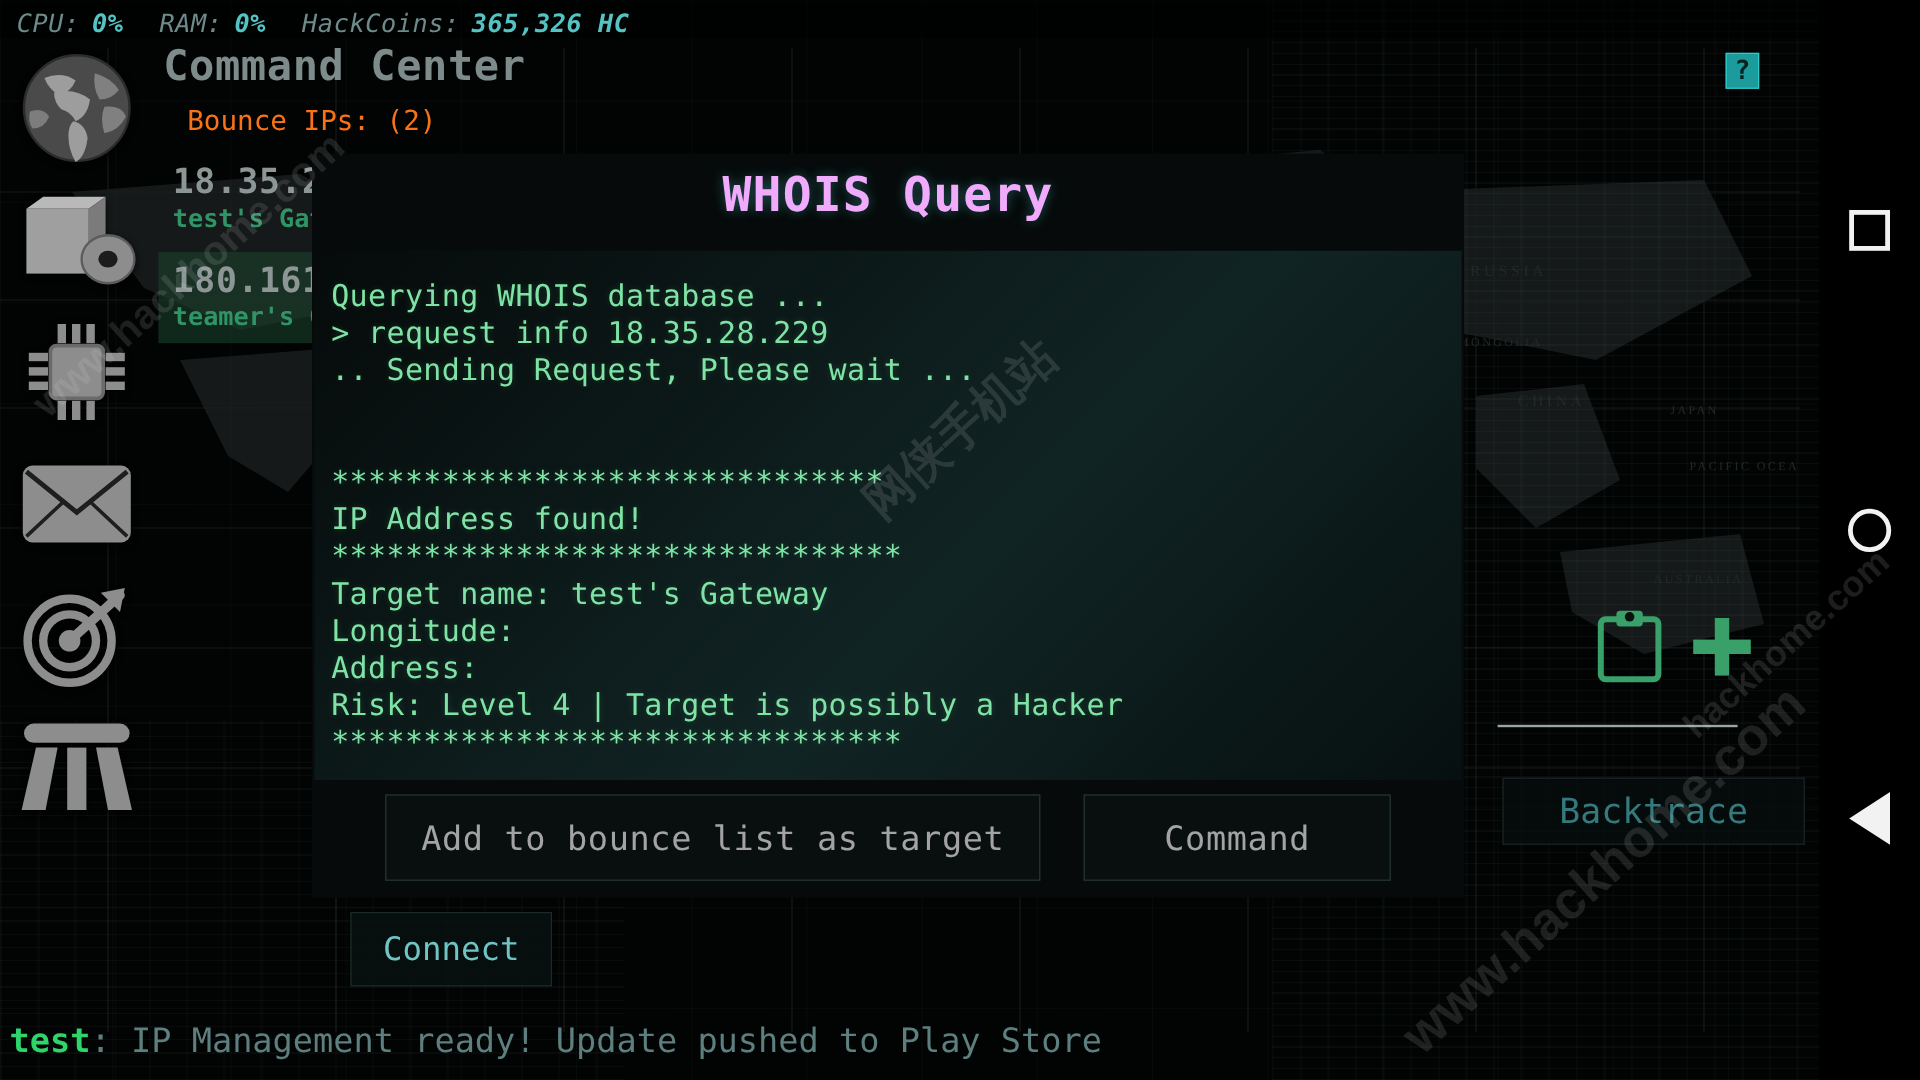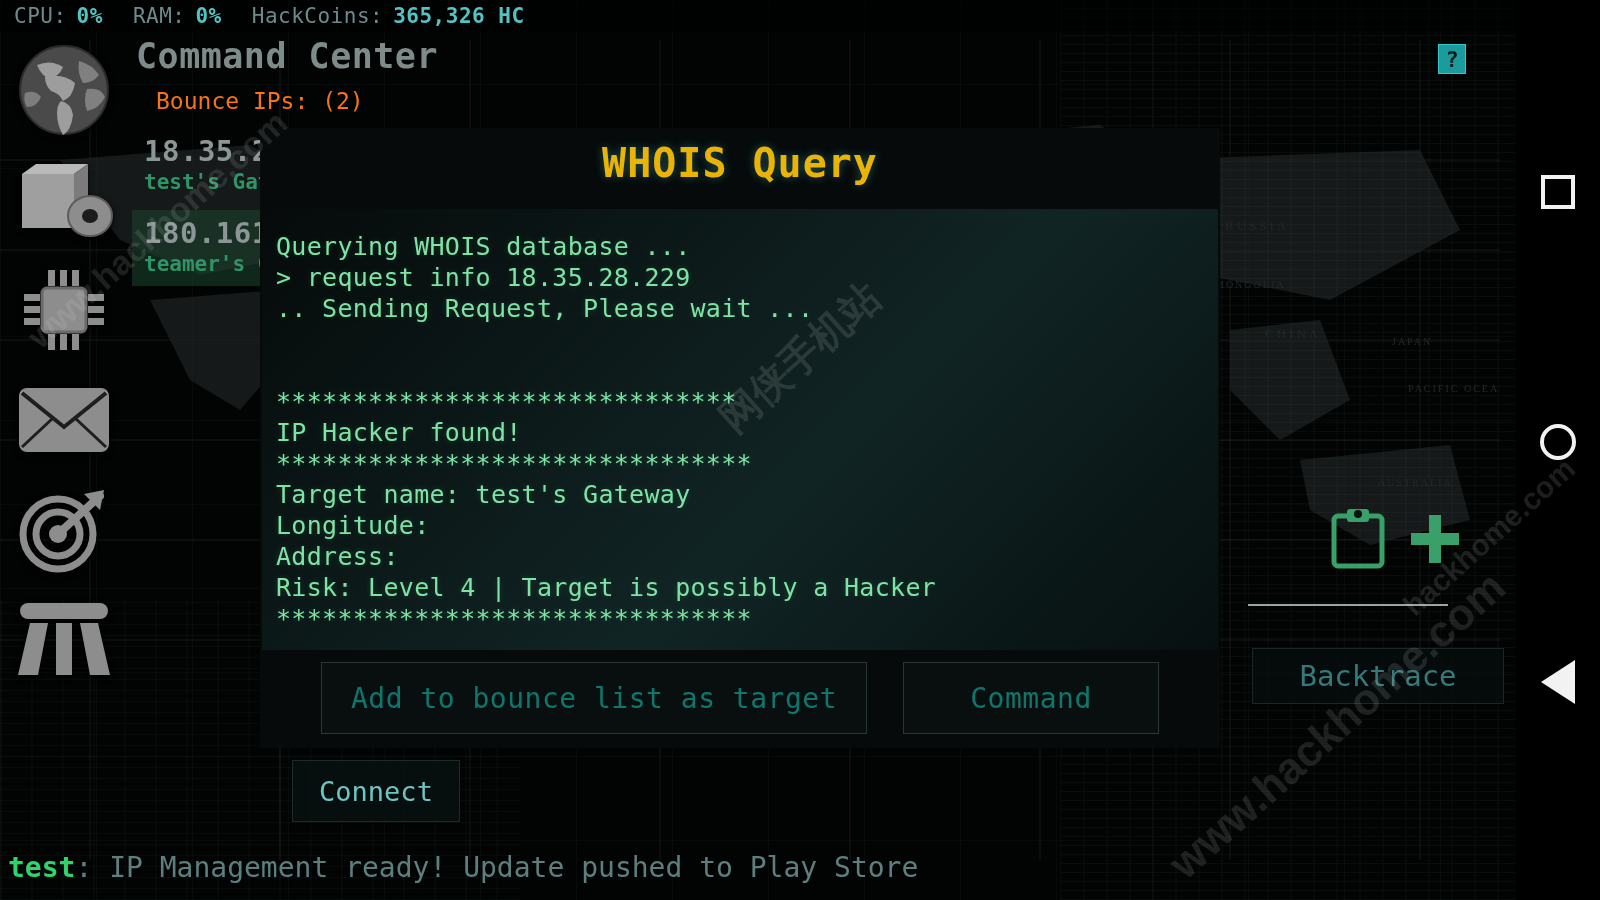--- a/index.html
+++ b/index.html
@@ -32,23 +32,24 @@
     background:
       repeating-linear-gradient(0deg, rgba(120,150,150,.05) 0px, rgba(120,150,150,.05) 1px, transparent 1px, transparent 11px),
       repeating-linear-gradient(90deg, rgba(120,150,150,.028) 0px, rgba(120,150,150,.028) 2px, transparent 2px, transparent 31px);
   }
   .map-label { fill: #3b4444; font-size: 13px; letter-spacing: 3px; font-family: "Liberation Serif", serif; }
   .map-label.sm { font-size: 10px; letter-spacing: 2px; }
 
   
   .topbar {
     position: absolute; top: 0; left: 0; width: 1600px; height: 32px;
-    display: flex; align-items: center; gap: 30px; padding-left: 14px;
+    display: flex; align-items: flex-end; gap: 30px; padding-left: 14px;
     font-size: 21px; letter-spacing: .5px; z-index: 40;
     background: rgba(0,0,0,.55);
+    font-style: italic;
   }
   .topbar .k { color: #6d8b8b; }
   .topbar .v { color: #53c3c3; font-weight: bold; }
   .topbar .pair { display: flex; gap: 10px; align-items: baseline; }
 
   
   .help-btn {
     position: absolute; top: 44px; left: 1438px; width: 28px; height: 30px;
     background: #1b9b9b; color: #03201f; font-weight: bold; font-size: 22px;
     display: flex; align-items: center; justify-content: center;
@@ -110,40 +111,40 @@
   .nav-back { top: 660px; width: 0; height: 0; border-top: 22px solid transparent; border-bottom: 22px solid transparent; border-right: 34px solid #f2f2f2; }
 
   
   .dialog {
     position: absolute; top: 128px; left: 260px; width: 960px; height: 620px;
     background: #060a0a; z-index: 30;
     display: flex; flex-direction: column;
   }
   .dialog-title {
     height: 70px; display: flex; align-items: center; justify-content: center;
-    color: #eab308; font-size: 40px; font-weight: bold; letter-spacing: 1px;
+    color: #f0abfc; font-size: 40px; font-weight: bold; letter-spacing: 1px;
     text-shadow: 0 0 10px rgba(90,220,230,.35);
   }
   .terminal {
     margin: 12px 2px; height: 445px; padding: 22px 14px 0 14px;
     background: linear-gradient(135deg, #060a0a 0%, #0a1414 22%, #112424 58%, #0b1818 82%, #071010 100%);
     overflow: hidden;
   }
   .tline {
     color: #7fe3a5; font-size: 25px; line-height: 31px; white-space: pre;
     letter-spacing: .3px; text-shadow: 0 0 6px rgba(90,220,140,.2);
   }
   .tline.blank { color: transparent; }
   .dialog-actions {
     flex: 1; display: flex; align-items: center; justify-content: center; gap: 36px;
     padding-bottom: 14px;
   }
   .dlg-btn {
     border: 1px solid #2a3636; background: rgba(10,16,16,.9);
-    color: #0f766e; font-size: 28px; height: 72px;
+    color: #a3a3a3; font-size: 28px; height: 72px;
     display: flex; align-items: center; justify-content: center;
     letter-spacing: .5px;
   }
   .dlg-btn.primary { width: 546px; }
   .dlg-btn.secondary { width: 256px; }
 
   
   .statusline {
     position: absolute; bottom: 16px; left: 8px; z-index: 40;
     font-size: 28px; white-space: nowrap;
@@ -330,21 +331,21 @@
 
   <div class="dialog">
     <div class="dialog-title">WHOIS Query</div>
     <div class="terminal">
       <div class="tline">Querying WHOIS database ...</div>
       <div class="tline">&gt; request info 18.35.28.229</div>
       <div class="tline">.. Sending Request, Please wait ...</div>
       <div class="tline blank">&nbsp;</div>
       <div class="tline blank">&nbsp;</div>
       <div class="tline">******************************</div>
-      <div class="tline">IP Hacker found!</div>
+      <div class="tline">IP Address found!</div>
       <div class="tline">*******************************</div>
       <div class="tline">Target name: test's Gateway</div>
       <div class="tline">Longitude:</div>
       <div class="tline">Address:</div>
       <div class="tline">Risk: Level 4 | Target is possibly a Hacker</div>
       <div class="tline">*******************************</div>
     </div>
     <div class="dialog-actions">
       <div class="dlg-btn primary">Add to bounce list as target</div>
       <div class="dlg-btn secondary">Command</div>

